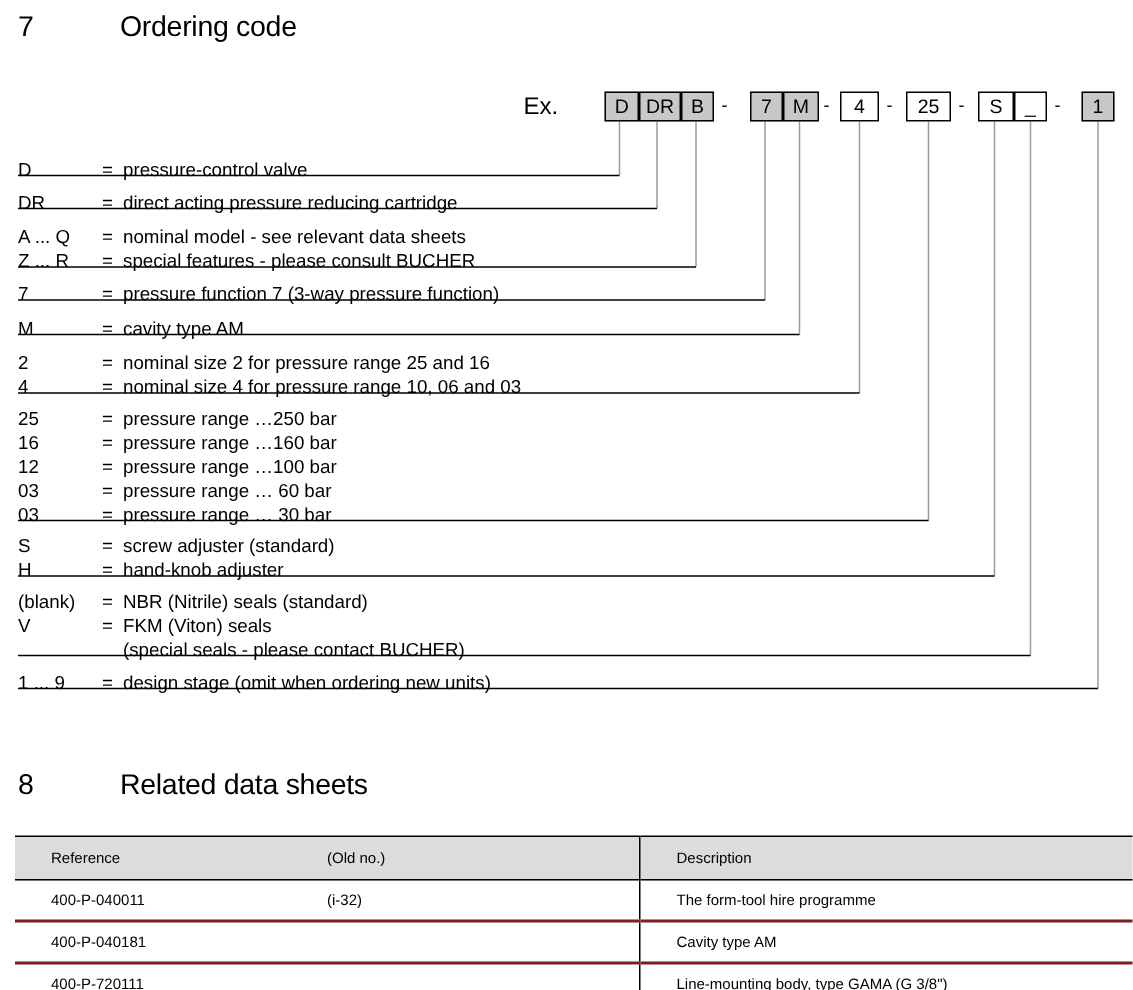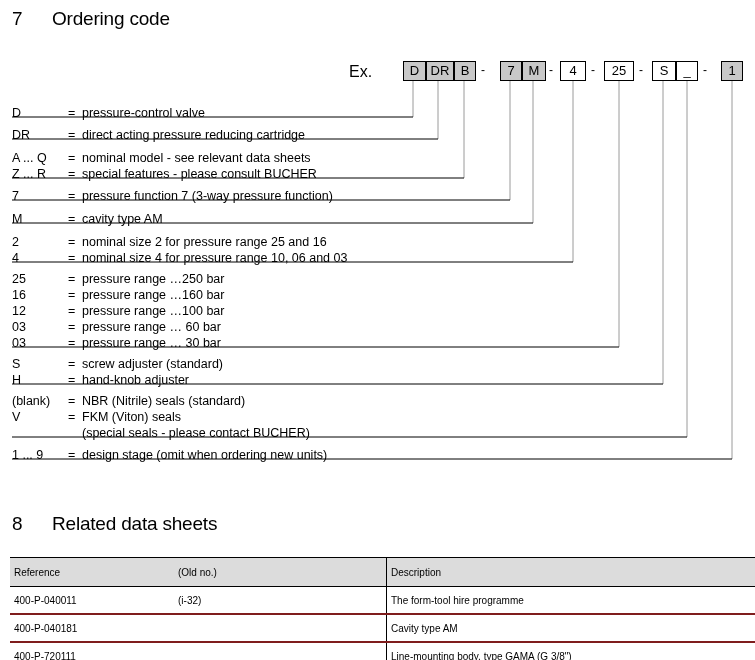--- a/index.html
+++ b/index.html
@@ -16,20 +16,21 @@
     overflow: hidden;
   }
 
   
   .section-head {
     position: absolute;
     font-size: 19px;
     font-weight: normal;
     letter-spacing: -0.2px;
     white-space: nowrap;
+    margin-left: 28px;
   }
   .section-num {
     position: absolute;
     font-size: 19px;
     font-weight: normal;
   }
 
   
   #order-diagram {
     position: absolute;
@@ -110,21 +111,21 @@
     top: 557px;
     width: 733px;
     border-collapse: collapse;
     font-size: 10px;
     table-layout: fixed;
   }
   #sheets-table th,
   #sheets-table td {
     text-align: left;
     font-weight: normal;
-    padding: 4px 0 4px 4px;
+    padding: 4px 0 4px 24px;
     vertical-align: middle;
     height: 18px;
   }
   #sheets-table thead tr {
     background: #dcdcdc;
   }
   #sheets-table thead th {
     border-top: 1.5px solid #000;
     border-bottom: 1.5px solid #000;
     height: 20px;

